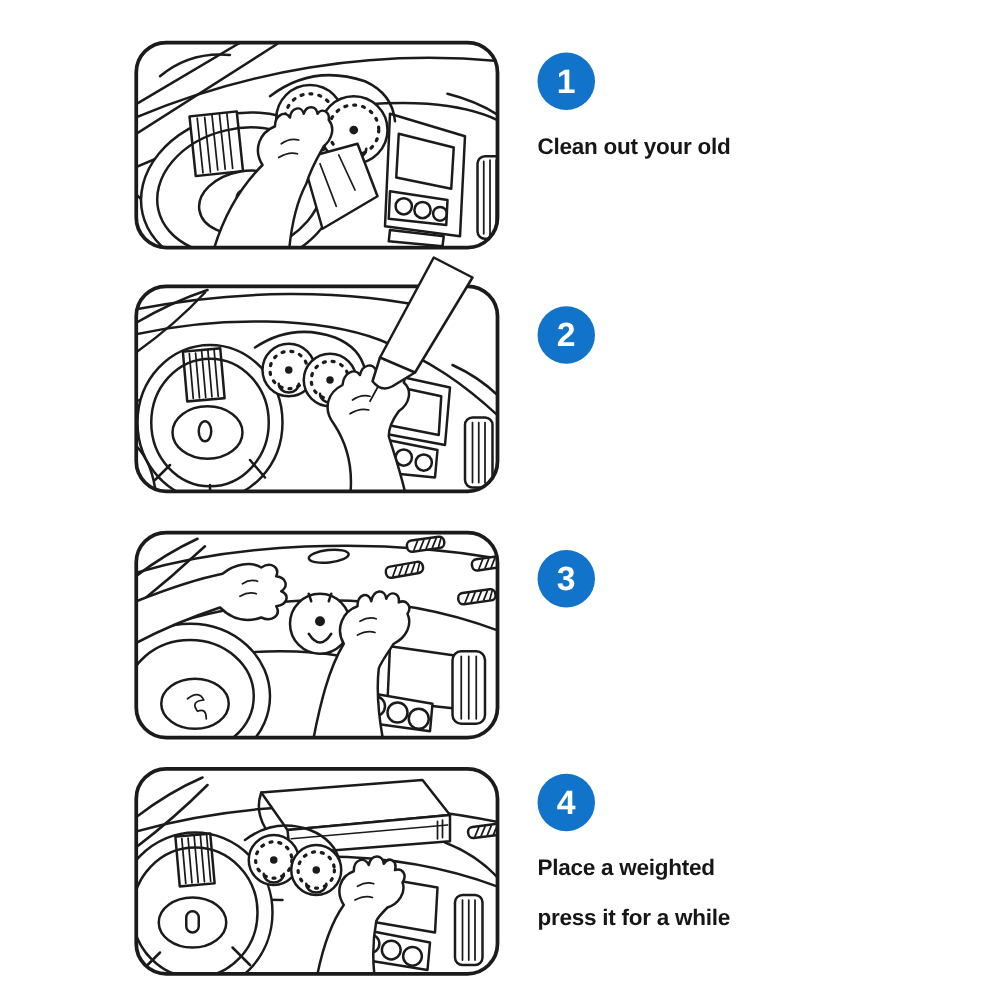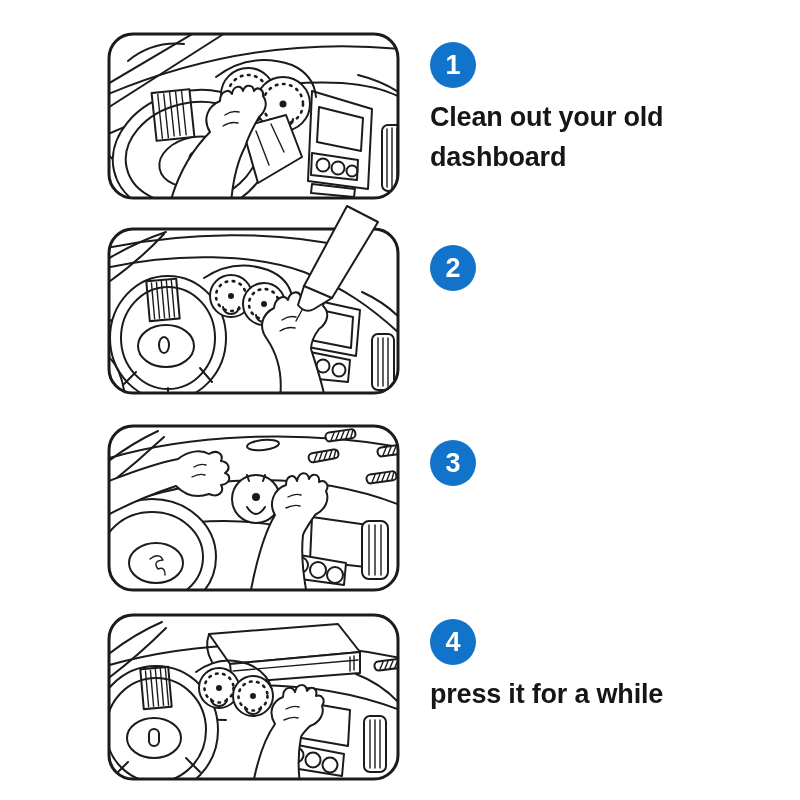--- a/index.html
+++ b/index.html
@@ -22,21 +22,21 @@
   .c2{top:245px;}
   .c3{top:440px;}
   .c4{top:619px;}
   .badge{
     width:46px;height:46px;border-radius:50%;
     background:#1173c9;color:#ffffff;
     display:flex;align-items:center;justify-content:center;
     font-size:27px;font-weight:700;
   }
   .lines{
-    margin-top:9px;font-size:27px;line-height:40px;font-weight:700;
+    margin-top:9px;font-size:18px;line-height:40px;font-weight:700;
     color:#161616;letter-spacing:-0.2px;
   }
   
   .art path,.art rect,.art ellipse,.art circle,.art line{
     fill:none;stroke:#1b1b1b;stroke-width:2;
     stroke-linecap:round;stroke-linejoin:round;
   }
   .art .fw{fill:#ffffff;}
   .art .fb{fill:#1b1b1b;stroke:none;}
   .art .thin{stroke-width:1.4;}
@@ -106,21 +106,20 @@
     </g>
     <rect class="border" x="3" y="3" width="289" height="164" rx="24"></rect>
   </svg>
 </div>
 <div class="caption c1">
   <div class="badge">
     <span>1</span>
   </div>
   <div class="lines">
     <div>Clean out your old</div>
-    <div>dashboard</div>
   </div>
 </div>
 
 <div class="panel p2 art">
   <svg width="295" height="170" viewBox="0 0 295 170">
     <defs>
         <clipPath id="c2">
           <rect x="3" y="3" width="289" height="164" rx="24"></rect>
         </clipPath>
       </defs>
@@ -324,15 +323,16 @@
       </g>
     </g>
     <rect class="border" x="3" y="3" width="289" height="164" rx="24"></rect>
   </svg>
 </div>
 <div class="caption c4">
   <div class="badge">
     <span>4</span>
   </div>
   <div class="lines">
+    <div>Place a weighted</div>
     <div>press it for a while</div>
   </div>
 </div>
 
 </body></html>

